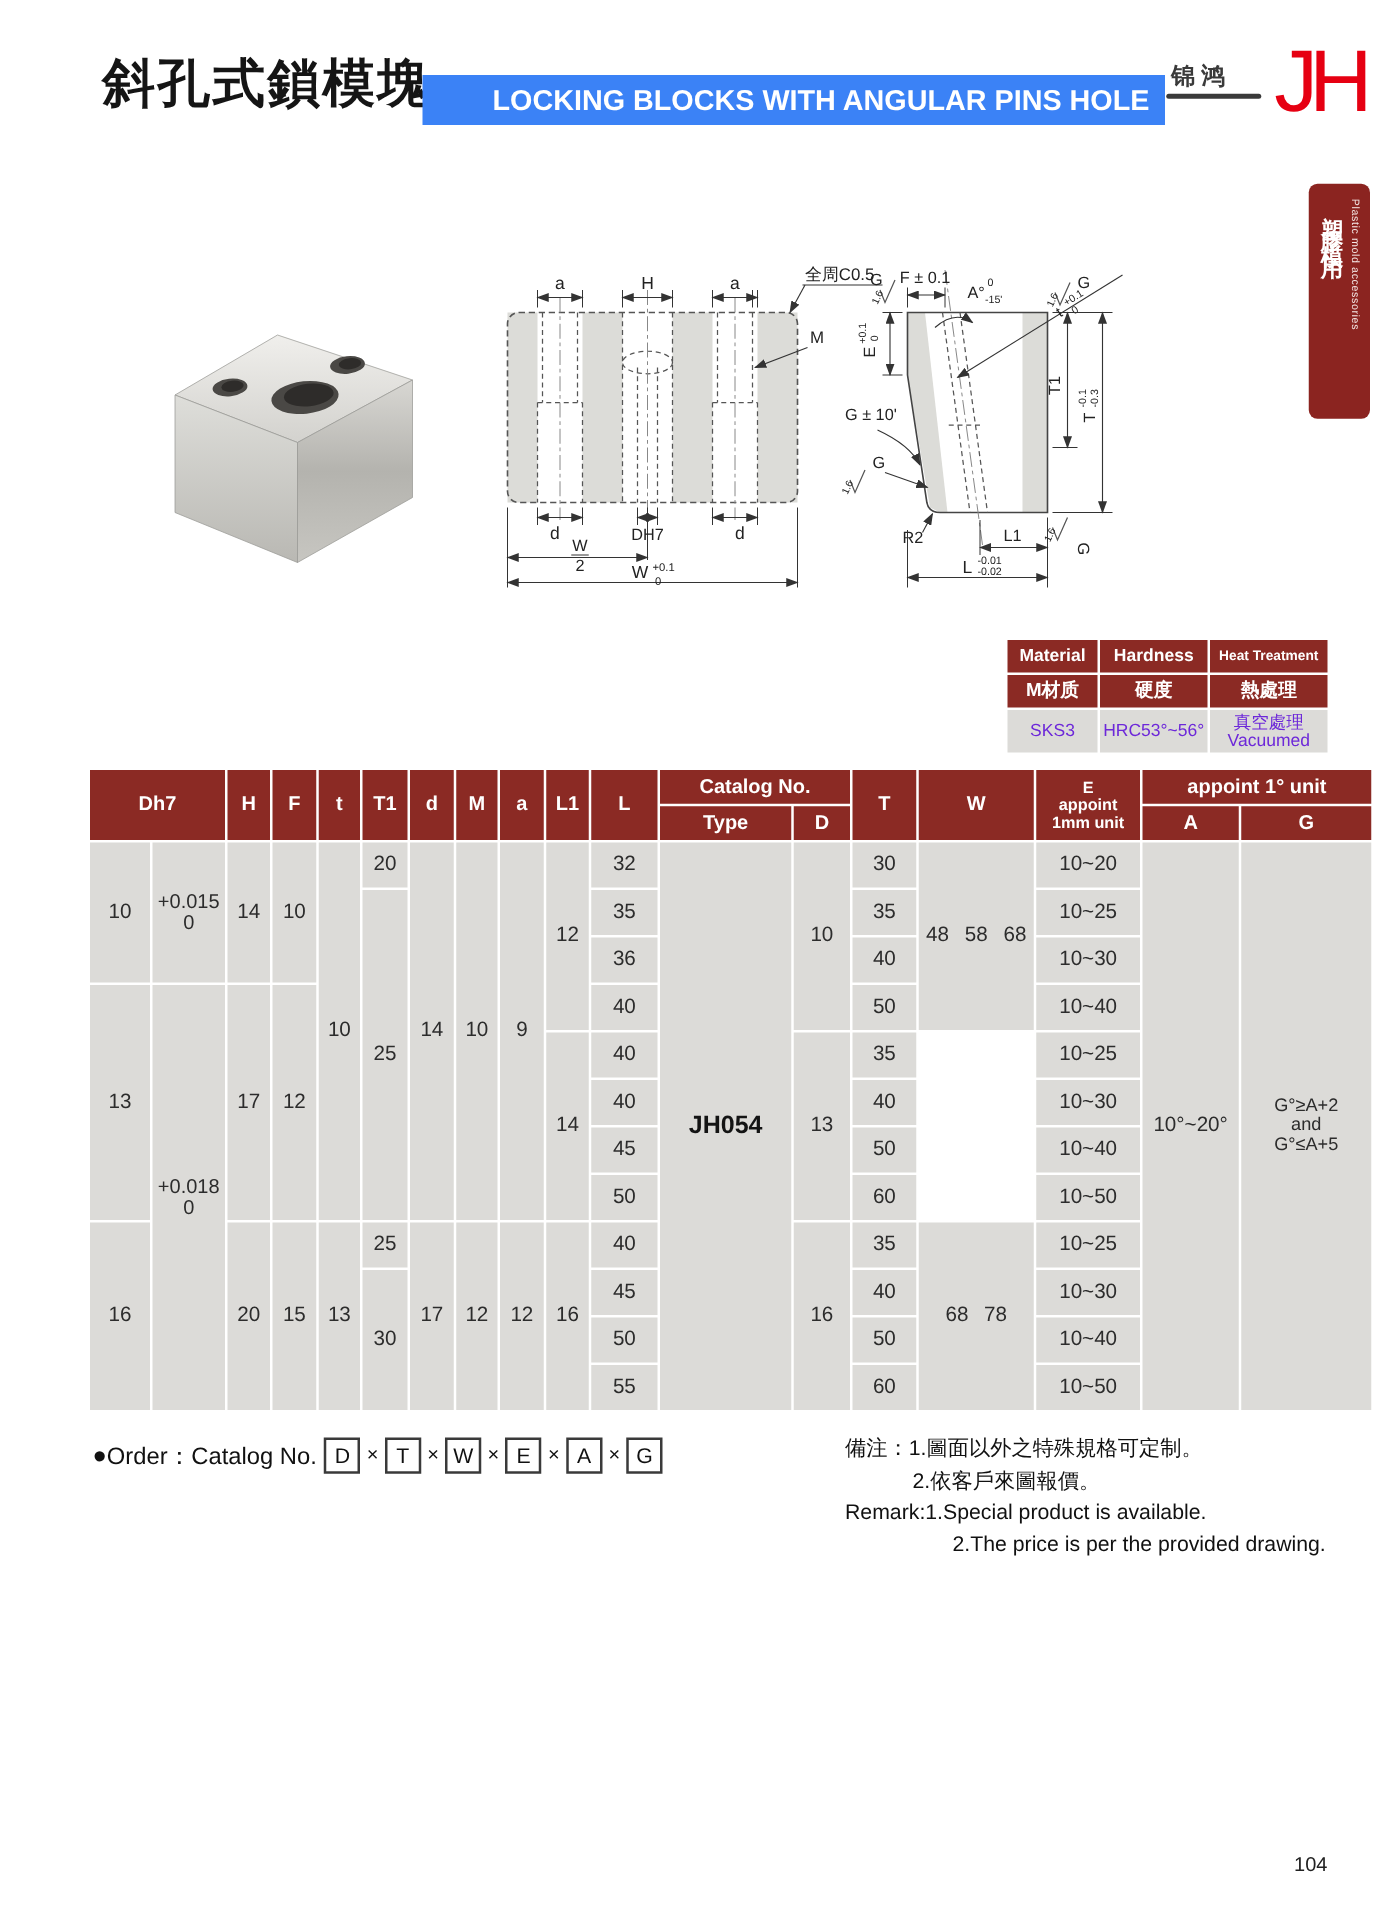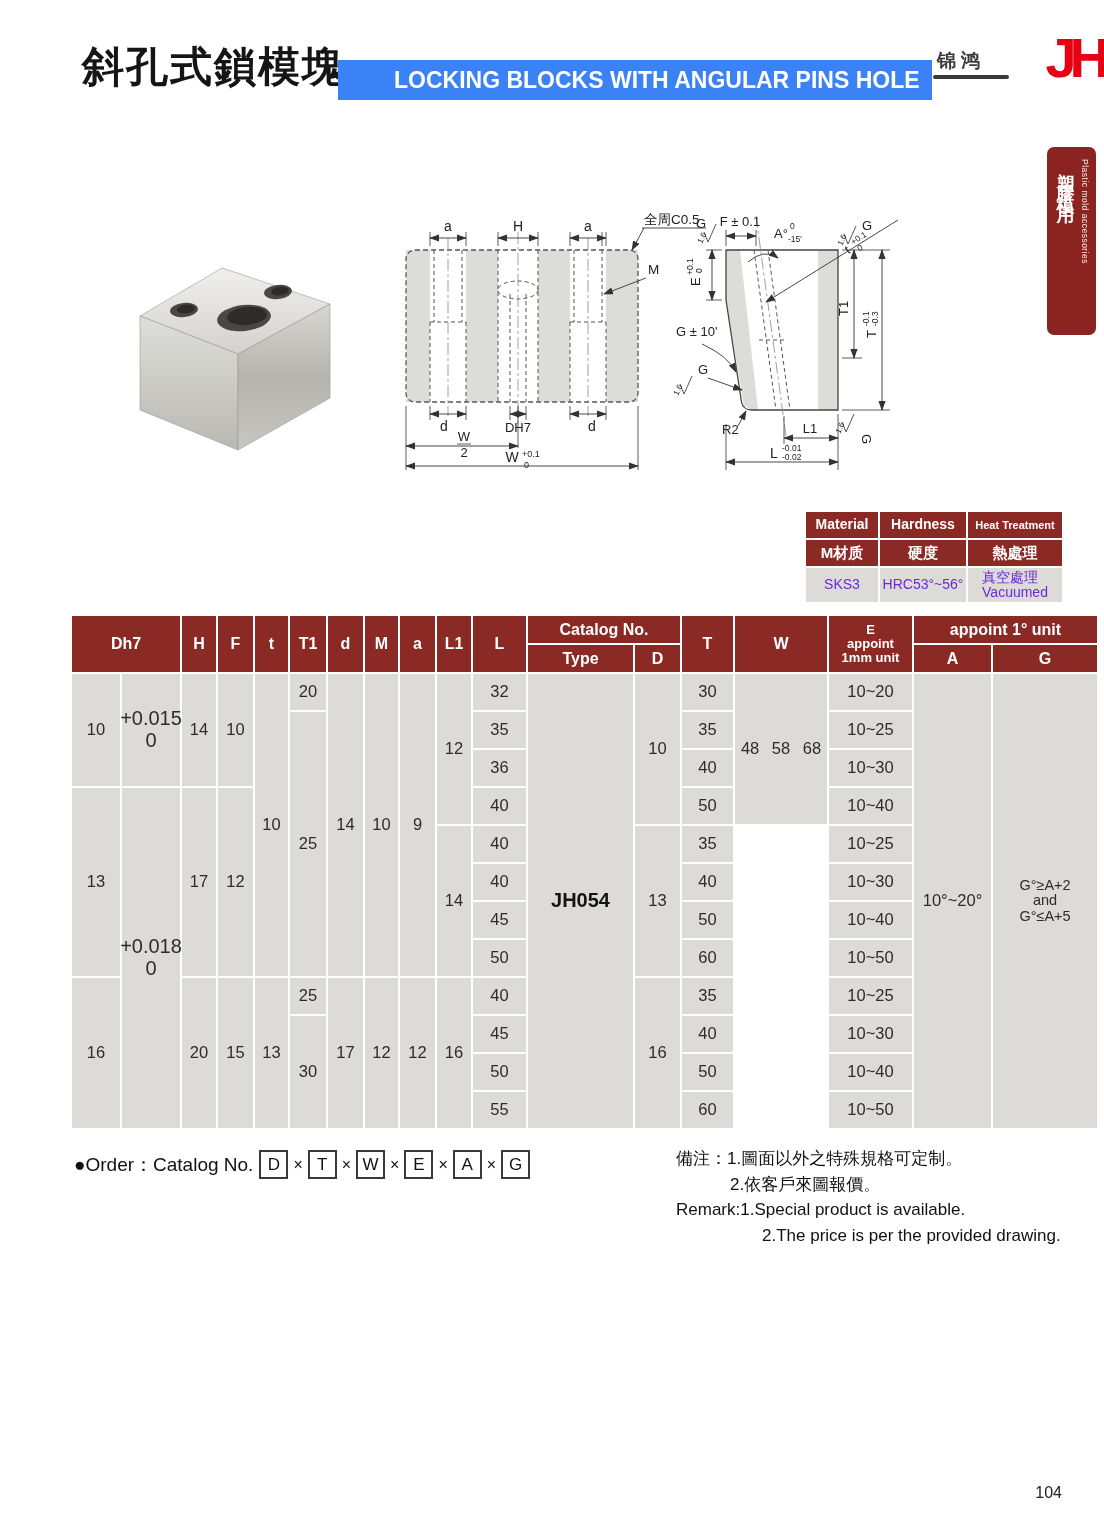--- a/index.html
+++ b/index.html
@@ -8,54 +8,54 @@
 
   
   .cn-title{position:absolute;left:82px;top:46px;font-size:42px;font-weight:900;color:#151515;
             letter-spacing:2px;line-height:1;margin:0;}
   .banner{position:absolute;left:338px;top:60px;width:594px;height:40px;background:#3b82f6;
           color:#fff;display:flex;align-items:center;padding-left:56px;box-sizing:border-box;
           font-size:23px;font-weight:bold;white-space:nowrap;}
   .logo{position:absolute;left:933px;top:44px;width:170px;height:84px;}
   .logo-cn{position:absolute;left:4px;top:4px;font-size:19px;font-weight:bold;color:#3a3a3a;letter-spacing:5px;}
   .logo-underline{position:absolute;left:0;top:31px;width:76px;height:4px;background:#3a3a3a;border-radius:2px;}
-  .logo-en{position:absolute;right:0;top:-14px;font-size:56px;font-weight:700;color:#e60012;
+  .logo-en{position:absolute;right:12px;top:-14px;font-size:70px;font-weight:400;color:#e60012;
            letter-spacing:-7px;line-height:1;}
 
   
   .side-tab{position:absolute;left:1047px;top:147px;width:49px;height:188px;background:#8b2420;
             border-radius:7px;display:flex;flex-direction:row;justify-content:center;
             padding-top:12px;box-sizing:border-box;gap:2px;}
   .side-tab-cn{writing-mode:vertical-rl;font-size:18px;color:#fff;letter-spacing:11px;font-weight:bold;}
   .side-tab-en{writing-mode:vertical-rl;font-size:8.5px;color:#f4e8e6;letter-spacing:.5px;}
 
   
   .photo{position:absolute;left:126px;top:252px;}
   .drawing{position:absolute;left:386px;top:198px;}
   .drawing text{font-family:"Liberation Sans",sans-serif;fill:#222;}
 
   
   .mat{position:absolute;left:806px;top:512px;display:grid;
        grid-template-columns:72px 86px 94px;grid-template-rows:26px 26px 34px;
        gap:2px;background:#fff;}
-  .mat div{display:flex;align-items:center;justify-content:center;white-space:pre-line;line-height:1.1;}
+  .mat div{display:flex;align-items:center;justify-content:center;text-align:center;white-space:pre-line;line-height:1.1;}
   .mat .th{background:#8b2a24;color:#fff;font-weight:bold;font-size:14px;}
   .mat .th.cn{font-size:15px;}
   .mat .th.sm{font-size:11px;}
   .mat .td{background:#dcdbd8;color:#6d28d9;font-size:14px;}
 
   
   .spec{position:absolute;left:72px;top:616px;display:grid;
         grid-template-rows:27px 27px repeat(12,36px);gap:2px;background:#fff;}
   .spec .cell{display:flex;align-items:center;justify-content:center;text-align:center;
               white-space:pre-line;line-height:1.08;}
   .spec .th{background:#8b2a24;color:#fff;font-weight:bold;font-size:16px;}
   .spec .th.small{font-size:13px;}
   .spec .td{background:#dcdbd8;color:#2c2c2c;font-size:16.5px;}
-  .spec .td.tol{font-size:20px;}
+  .spec .td.tol{font-size:16px;}
   .spec .td.type{font-size:20px;font-weight:bold;color:#141414;}
   .spec .td.gcol{font-size:14.5px;}
   .spec .td.w{word-spacing:8px;}
 
   
   .order{position:absolute;left:74px;top:1150px;display:flex;align-items:center;font-size:19px;color:#111;}
   .order .lbl{margin-right:6px;}
   .order .box{display:inline-flex;align-items:center;justify-content:center;border:2px solid #3a3a3a;
               min-width:21px;height:25px;font-size:17px;padding:0 2px;}
   .order .x{margin:0 5px;font-size:16px;}
@@ -327,20 +327,21 @@
       <div class="cell td" style="grid-area: 6 / 14 / span 1 / span 1;">50</div>
       <div class="cell td" style="grid-area: 7 / 14 / span 1 / span 1;">35</div>
       <div class="cell td" style="grid-area: 8 / 14 / span 1 / span 1;">40</div>
       <div class="cell td" style="grid-area: 9 / 14 / span 1 / span 1;">50</div>
       <div class="cell td" style="grid-area: 10 / 14 / span 1 / span 1;">60</div>
       <div class="cell td" style="grid-area: 11 / 14 / span 1 / span 1;">35</div>
       <div class="cell td" style="grid-area: 12 / 14 / span 1 / span 1;">40</div>
       <div class="cell td" style="grid-area: 13 / 14 / span 1 / span 1;">50</div>
       <div class="cell td" style="grid-area: 14 / 14 / span 1 / span 1;">60</div>
       <div class="cell td w" style="grid-area: 3 / 15 / span 4 / span 1;">48 58 68</div>
+      <div class="cell td w" style="grid-area: 11 / 15 / span 4 / span 1;">68 78</div>
       <div class="cell td" style="grid-area: 3 / 16 / span 1 / span 1;">10~20</div>
       <div class="cell td" style="grid-area: 4 / 16 / span 1 / span 1;">10~25</div>
       <div class="cell td" style="grid-area: 5 / 16 / span 1 / span 1;">10~30</div>
       <div class="cell td" style="grid-area: 6 / 16 / span 1 / span 1;">10~40</div>
       <div class="cell td" style="grid-area: 7 / 16 / span 1 / span 1;">10~25</div>
       <div class="cell td" style="grid-area: 8 / 16 / span 1 / span 1;">10~30</div>
       <div class="cell td" style="grid-area: 9 / 16 / span 1 / span 1;">10~40</div>
       <div class="cell td" style="grid-area: 10 / 16 / span 1 / span 1;">10~50</div>
       <div class="cell td" style="grid-area: 11 / 16 / span 1 / span 1;">10~25</div>
       <div class="cell td" style="grid-area: 12 / 16 / span 1 / span 1;">10~30</div>

